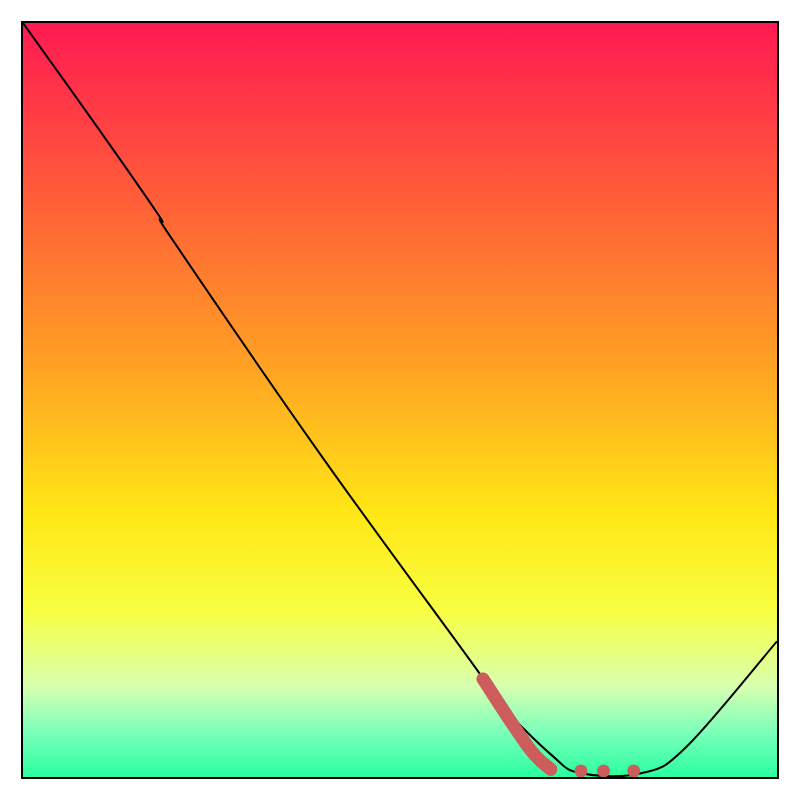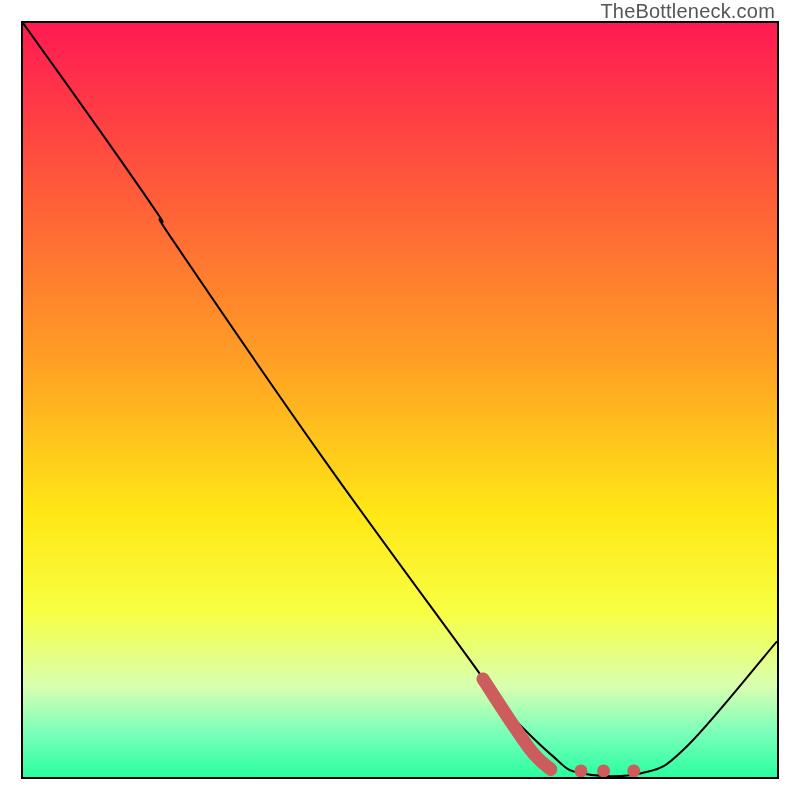--- a/index.html
+++ b/index.html
@@ -37,21 +37,20 @@
     letter-spacing: 0.2px;
   }
   svg {
     display: block;
   }
 </style>
 </head>
 <body>
 
 <div class="frame">
-  <div class="watermark">TheBottleneck.com</div>
 
   <div class="plot-area">
     <svg id="chart-svg" width="754" height="754" viewBox="0 0 754 754">
       <defs>
         <linearGradient id="bg-grad" x1="0" y1="0" x2="0" y2="1">
             <stop offset="0%" stop-color="#ff1a52"></stop>
             <stop offset="22%" stop-color="#ff5a3a"></stop>
             <stop offset="45%" stop-color="#ffa024"></stop>
             <stop offset="65%" stop-color="#ffe715"></stop>
             <stop offset="78%" stop-color="#f8ff42"></stop>

